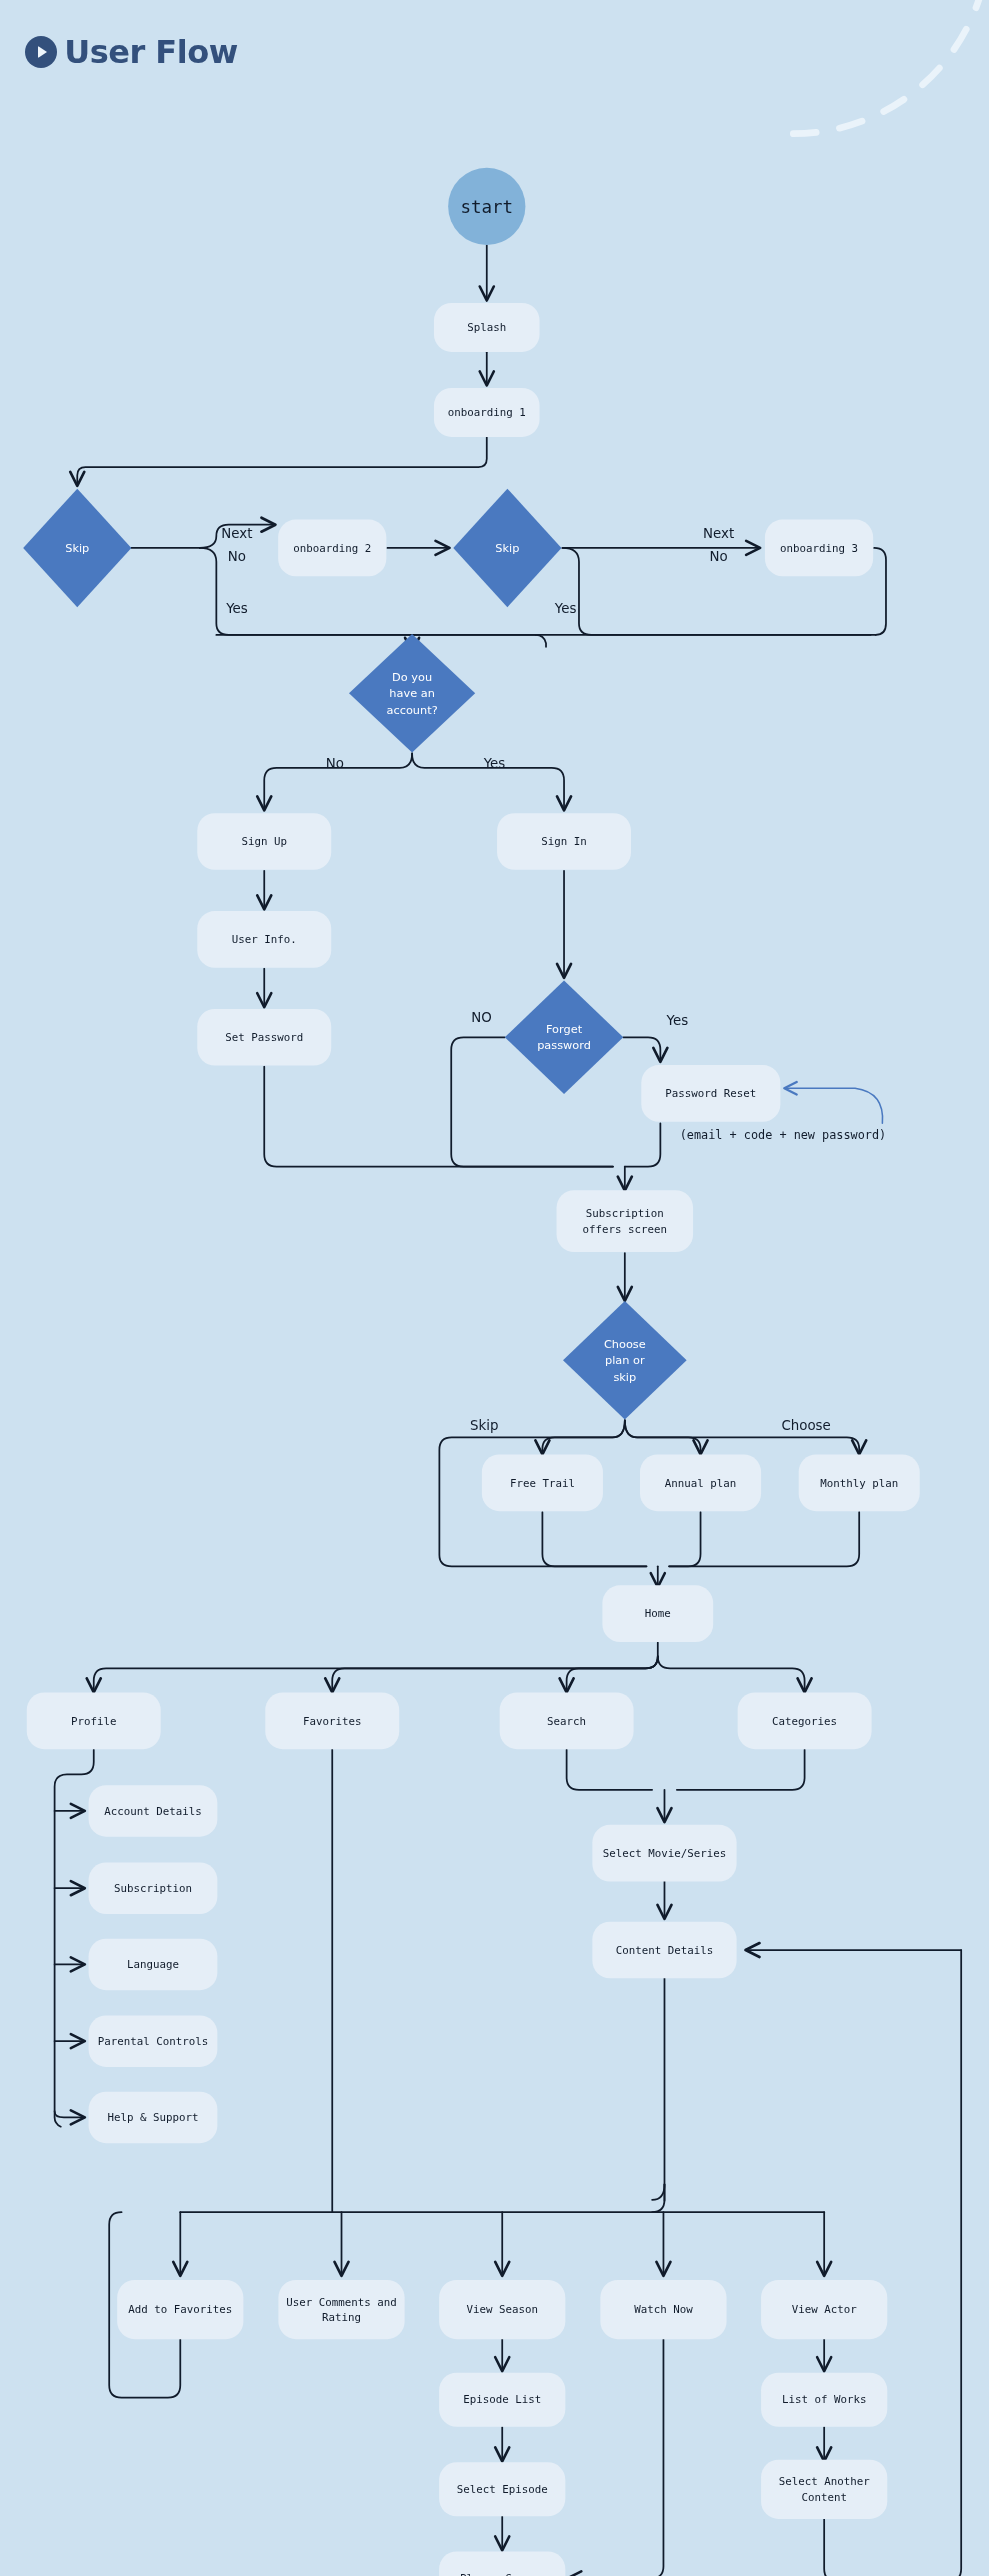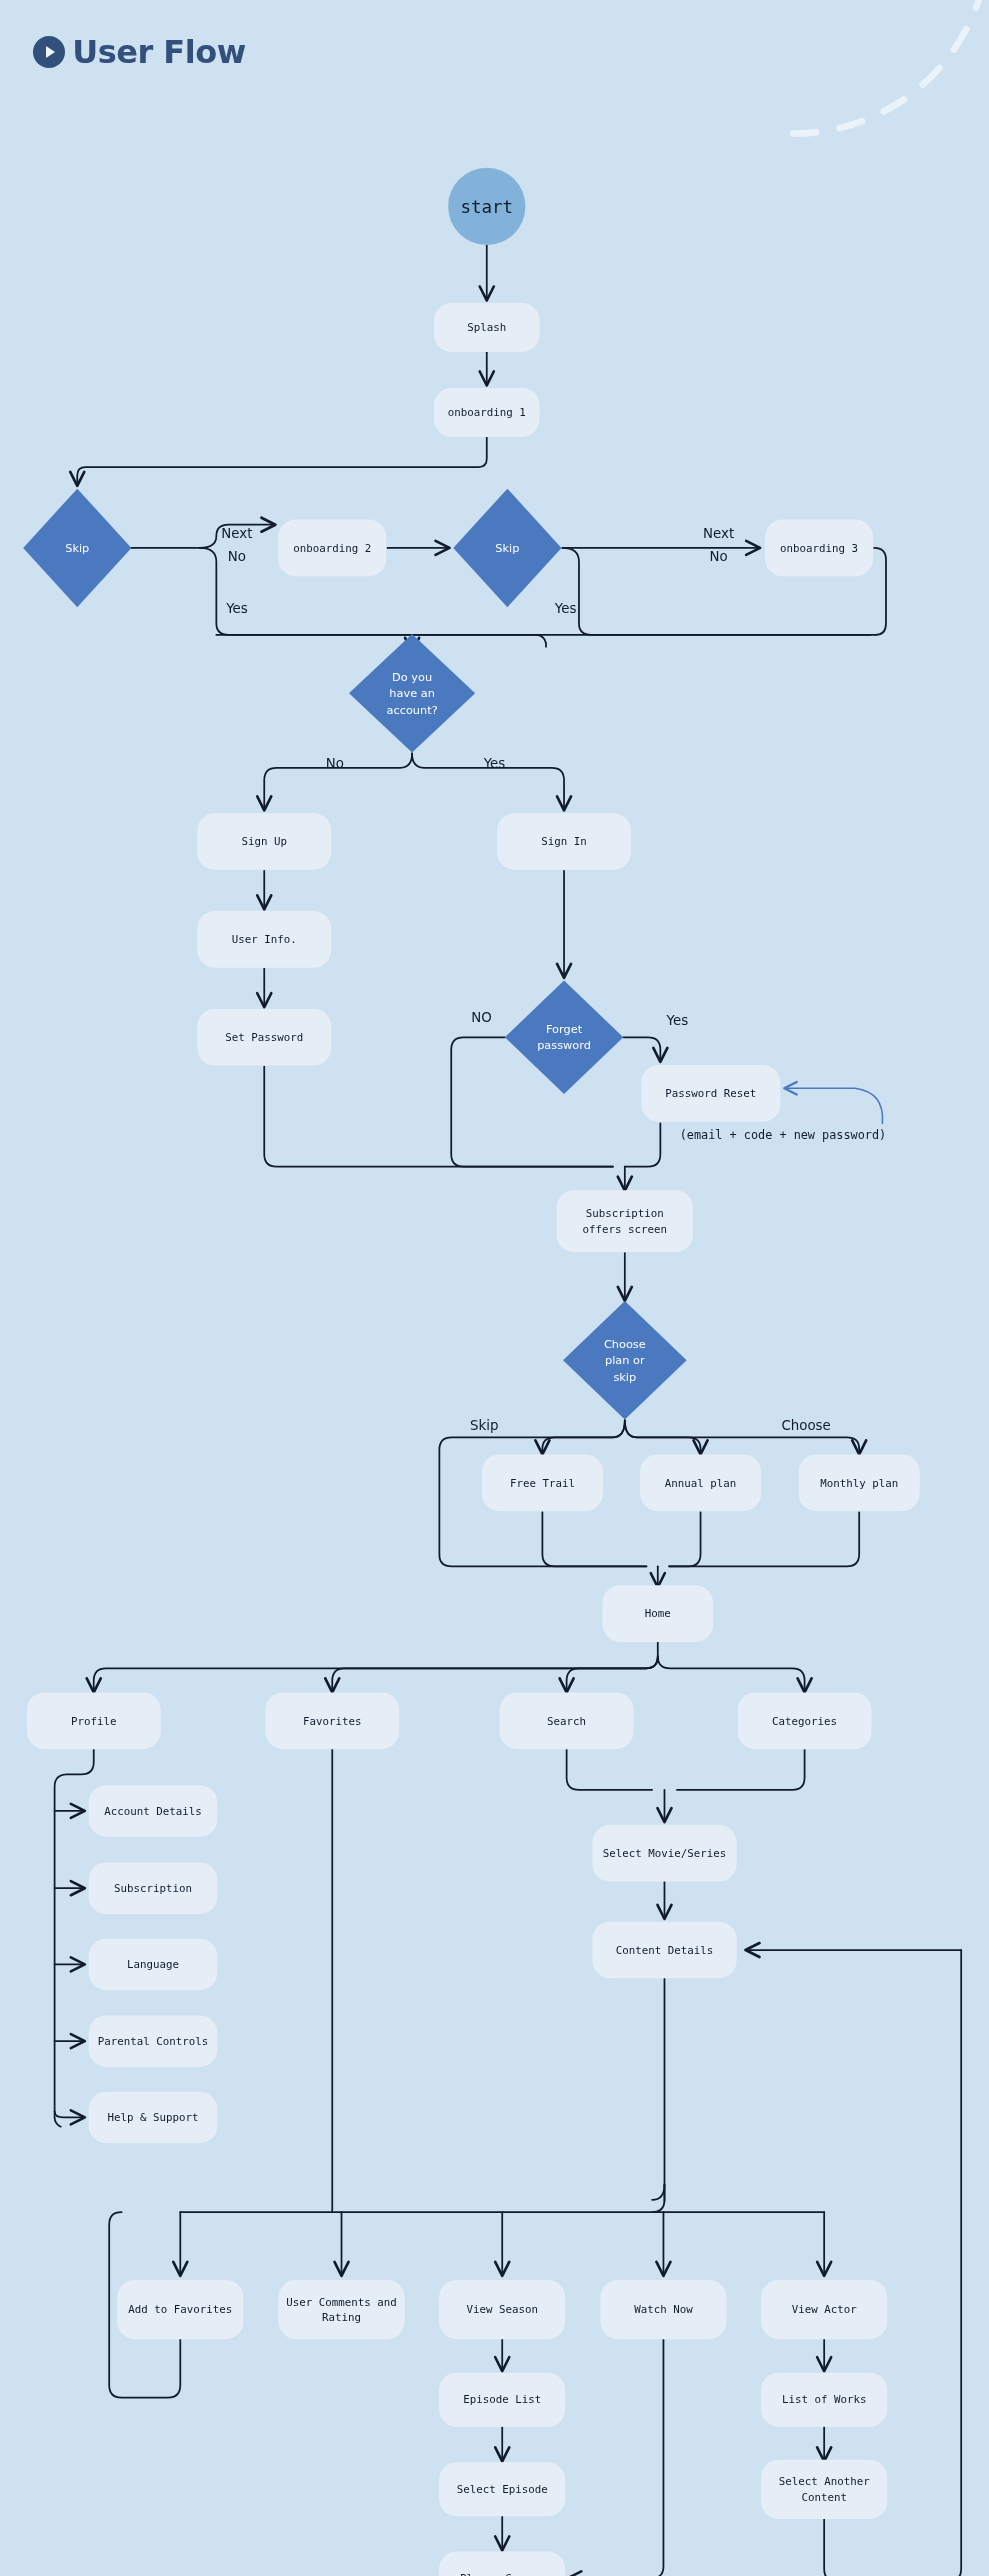--- a/index.html
+++ b/index.html
@@ -12,21 +12,21 @@
   #page{
     position:relative;
     width:989px;
     height:2927px;
     background:#cde1f0;
     overflow:hidden;
   }
   
   #header{
     position:absolute;
-    left:33px; top:36px;
+    left:25px; top:36px;
     display:flex; align-items:center; gap:7.2px;
     z-index:8;
   }
   #logo-mark{
     width:32px;height:32px;border-radius:50%;
     background:#33507c;
     display:flex;align-items:center;justify-content:center;
   }
   #logo-mark .tri{
     width:0;height:0;margin-left:3.1px;

